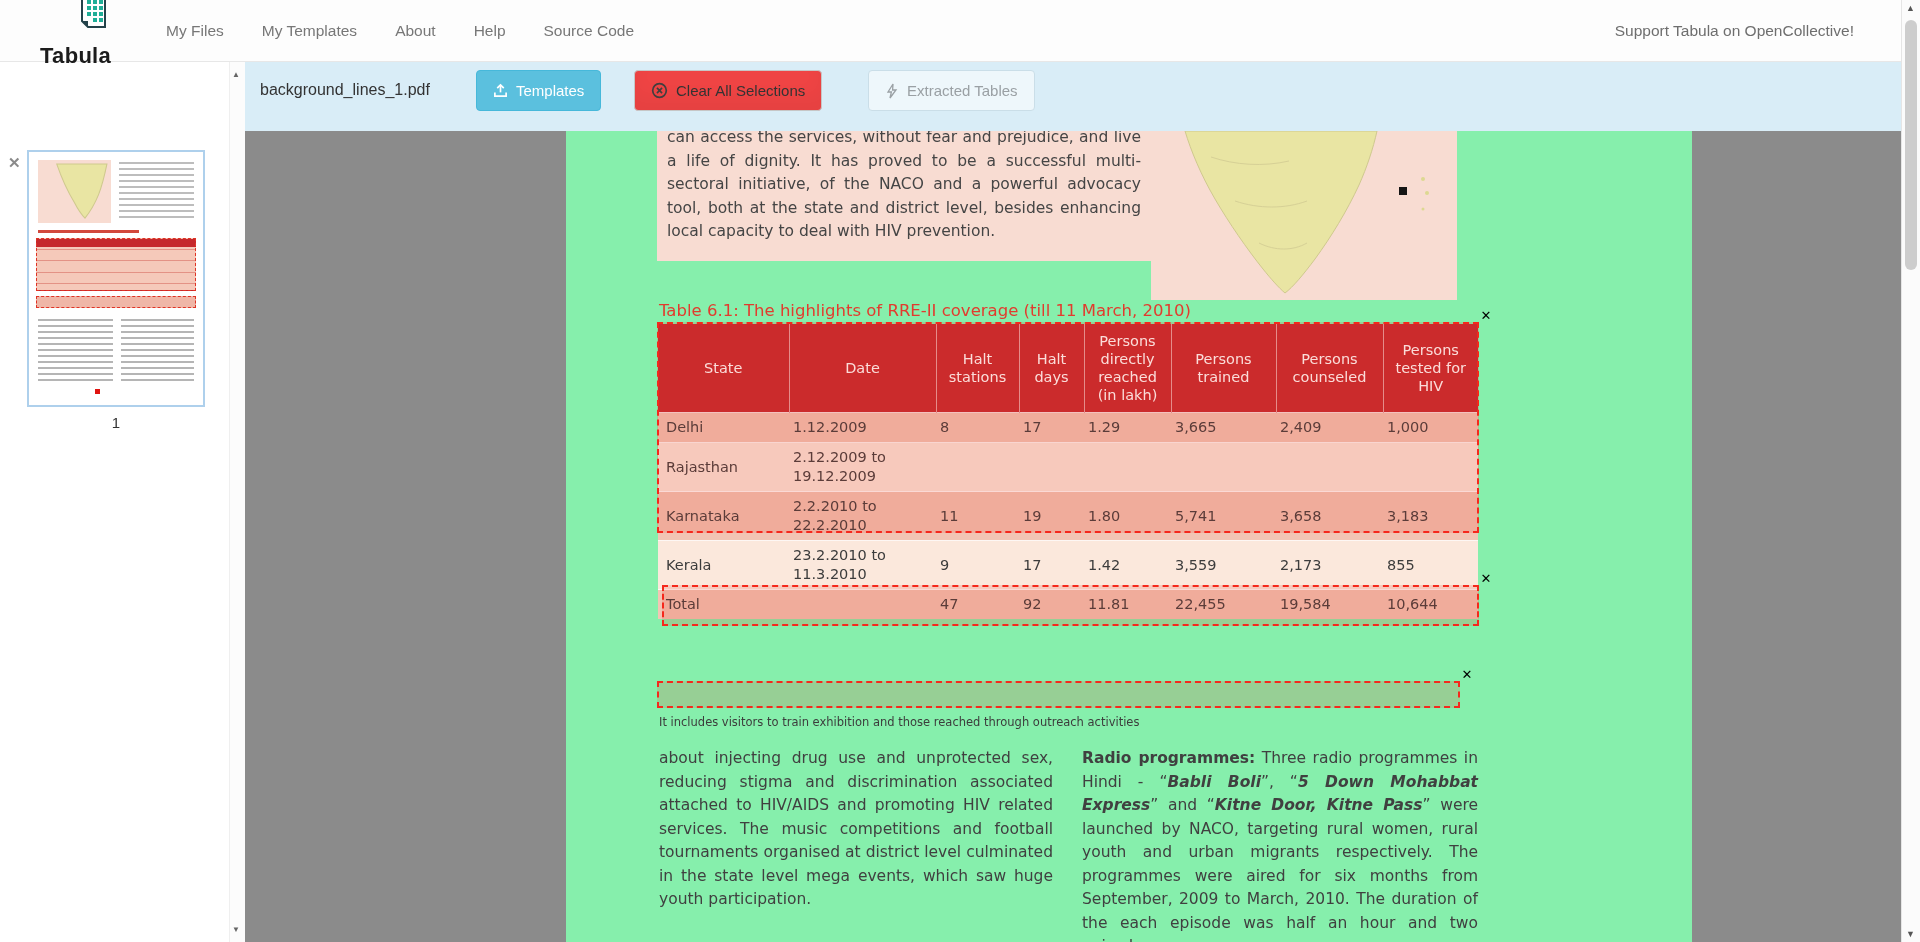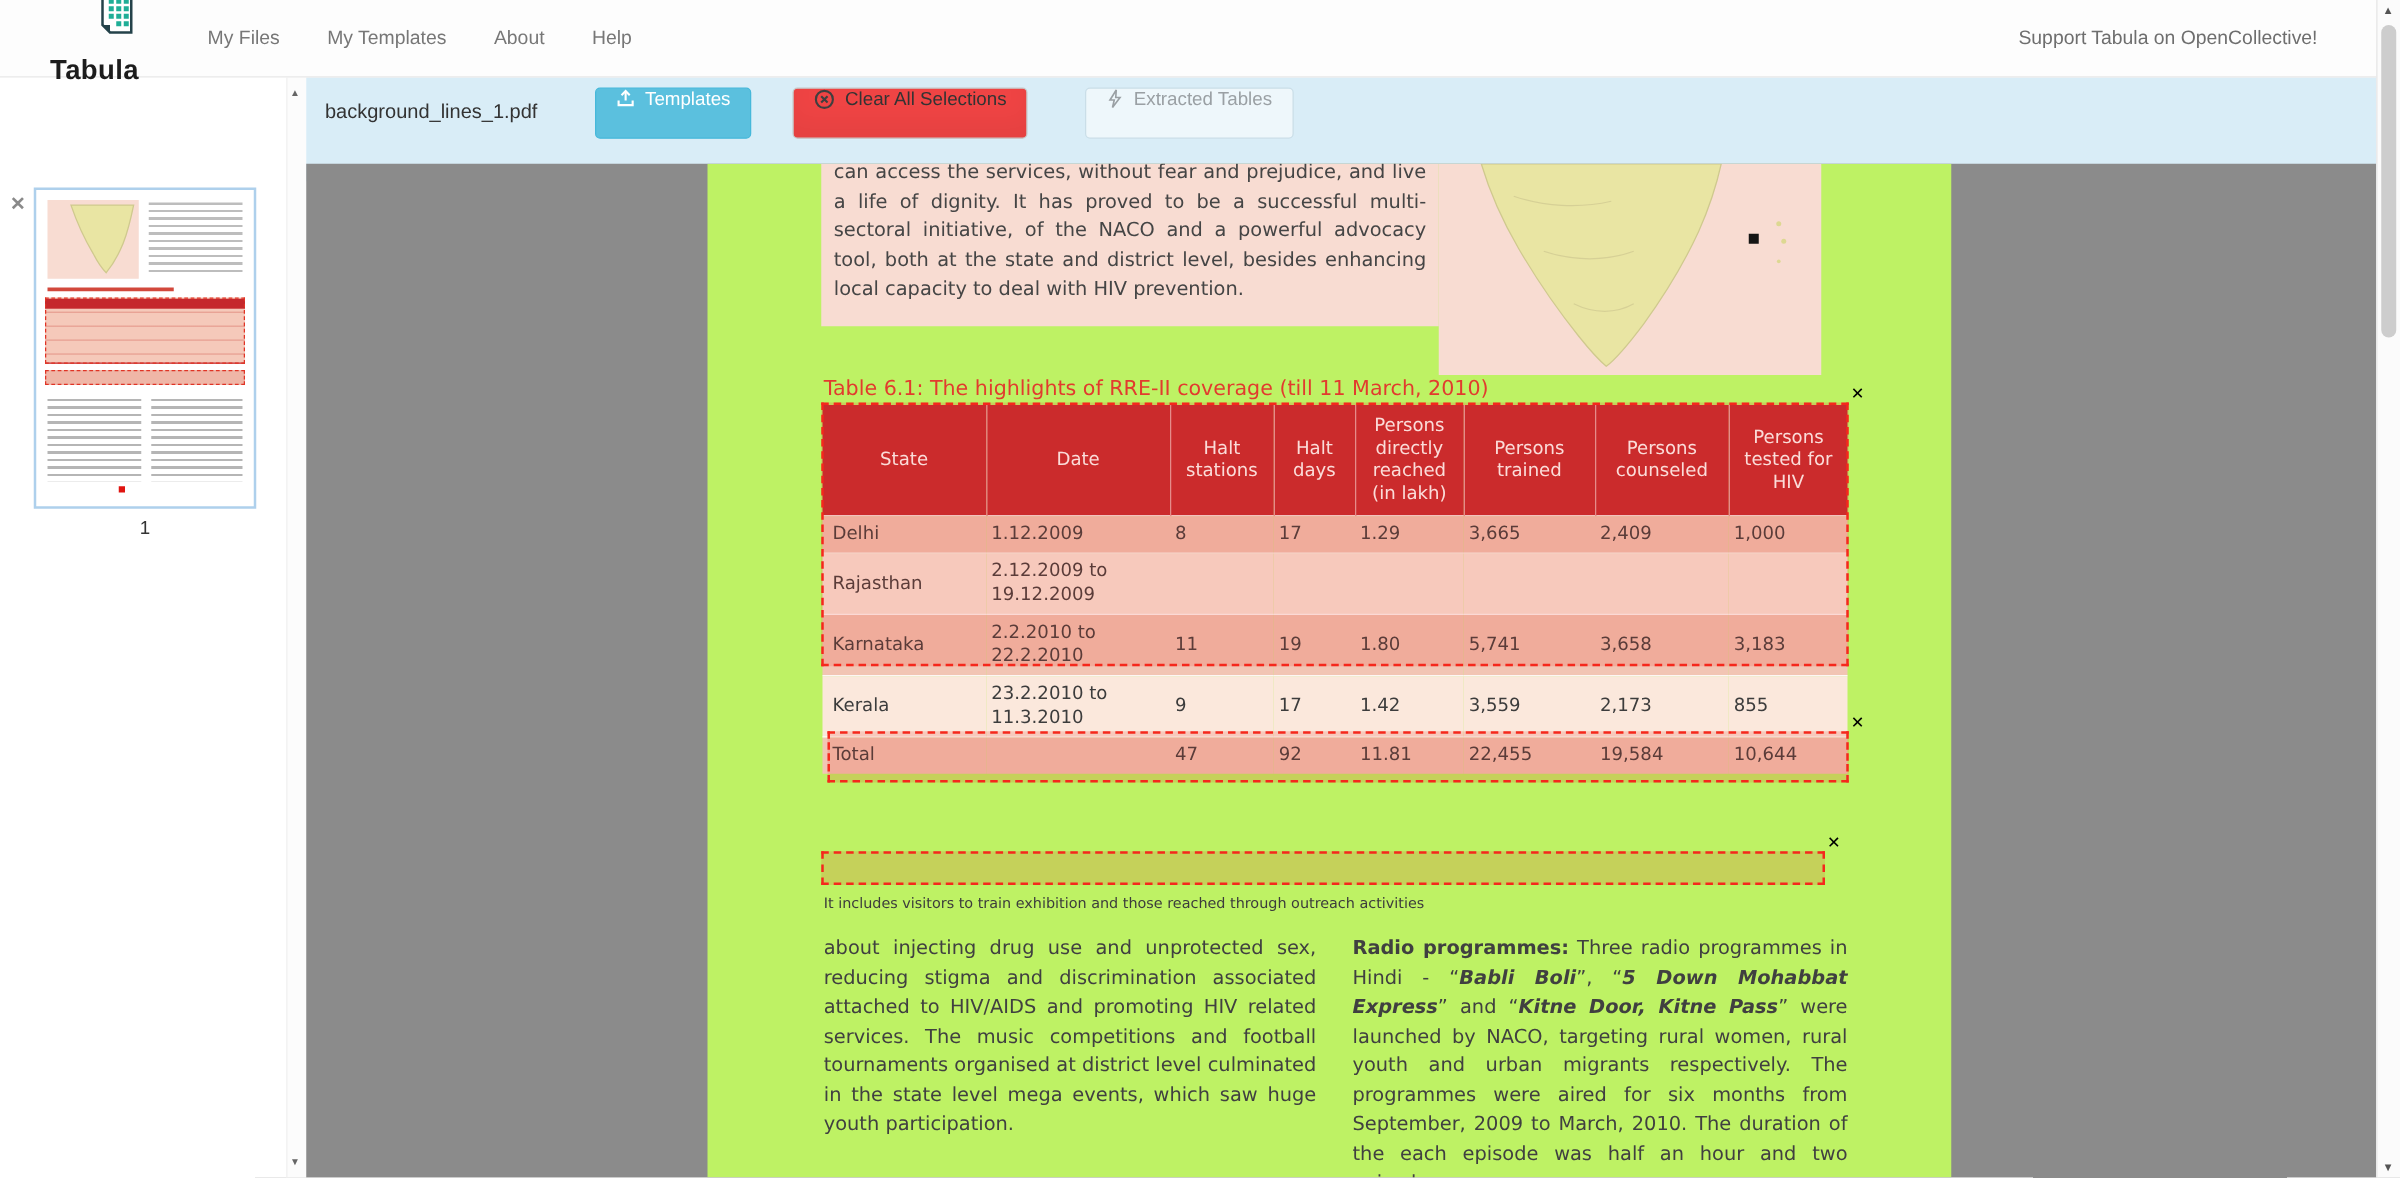--- a/index.html
+++ b/index.html
@@ -48,36 +48,36 @@
                  background:#fcfcfc; border-left:1px solid #efefef; }
   .side-scroll .arr { position:absolute; left:2px; font-size:8px; color:#666; cursor:pointer; }
   .side-scroll .up { top:8px; }
   .side-scroll .down { bottom:8px; }
 
   
   .toolbar { position:absolute; left:245px; top:56px; width:1656px; height:89px;
              background:#d9edf7; }
   .filename { position:absolute; left:15px; top:25px; font-size:16px; color:#333; }
   .btn { position:absolute; top:14px; height:41px; border-radius:4px; font-size:15px;
-         display:flex; align-items:flex-start; gap:8px; padding:0 16px; cursor:pointer;
+         display:flex; align-items:center; gap:8px; padding:0 16px; cursor:pointer;
          font-family:"Liberation Sans", sans-serif; }
   .btn .bicon { display:flex; align-items:center; }
   .btn-templates { left:231px; background:#5bc0de; border:1px solid #46b8da; color:#fff; }
   .btn-clear { left:389px; background:#ef4444; border:1px solid #c6c6c6; color:#333;
                box-shadow:inset 0 -14px 18px rgba(0,0,0,.04); }
   .btn-auto { left:623px; background:rgba(255,255,255,.55); border:1px solid #cadeе8;
               border:1px solid #cadee8; color:#9aa0a4; cursor:default; }
   .btn-export { right:50px; background:#5cb85c; border:1px solid #4cae4c; color:#fff;
                 font-weight:700; }
 
   
   .canvas { position:absolute; left:245px; top:131px; width:1656px; height:811px;
             background:#8b8b8b; overflow:hidden; }
-  .page { position:absolute; left:321px; top:0; width:995px; height:811px;
-          background:#bef264; cursor:crosshair; }
+  .page { position:absolute; left:321px; top:0; width:1126px; height:811px;
+          background:#86efac; cursor:crosshair; }
   .page, .page * { font-family:"DejaVu Sans", sans-serif; }
 
   .pink-a { position:absolute; left:91px; top:0; width:494px; height:130px; background:#f8dcd2; }
   .map-block { position:absolute; left:585px; top:0; width:306px; height:169px; background:#f8dcd2; }
   .intro { position:absolute; left:101px; top:-5px; width:474px; font-size:15.5px;
            line-height:23.5px; color:#454545; text-align:justify; }
   .tbl-title { position:absolute; left:93px; top:170px; font-size:16.5px; font-weight:500;
                color:#e23b2e; }
 
   .pdf-table { position:absolute; left:92px; top:193px; width:820px;
@@ -144,20 +144,21 @@
           </g>
         </svg>
       </span>
       <span class="brand">Tabula</span>
     </div>
     <nav class="nav-links">
       <a>My Files</a>
       <a>My Templates</a>
       <a>About</a>
       <a>Help</a>
+      <a>Source Code</a>
     </nav>
     <a class="support">Support Tabula on OpenCollective!</a>
   </header>
 
   <aside class="sidebar">
     <button class="page-remove">✕</button>
     <div class="thumb">
       <div class="m-map">
         <svg width="100%" height="100%" viewBox="0 0 70 62" preserveAspectRatio="none">
           <path d="M18 4 C22 16 28 30 35 42 C38 48 42 54 45 57 C49 52 54 44 58 34 C61 26 64 14 66 4 Z" fill="#e9e5a3" stroke="#cfc98e"></path>

